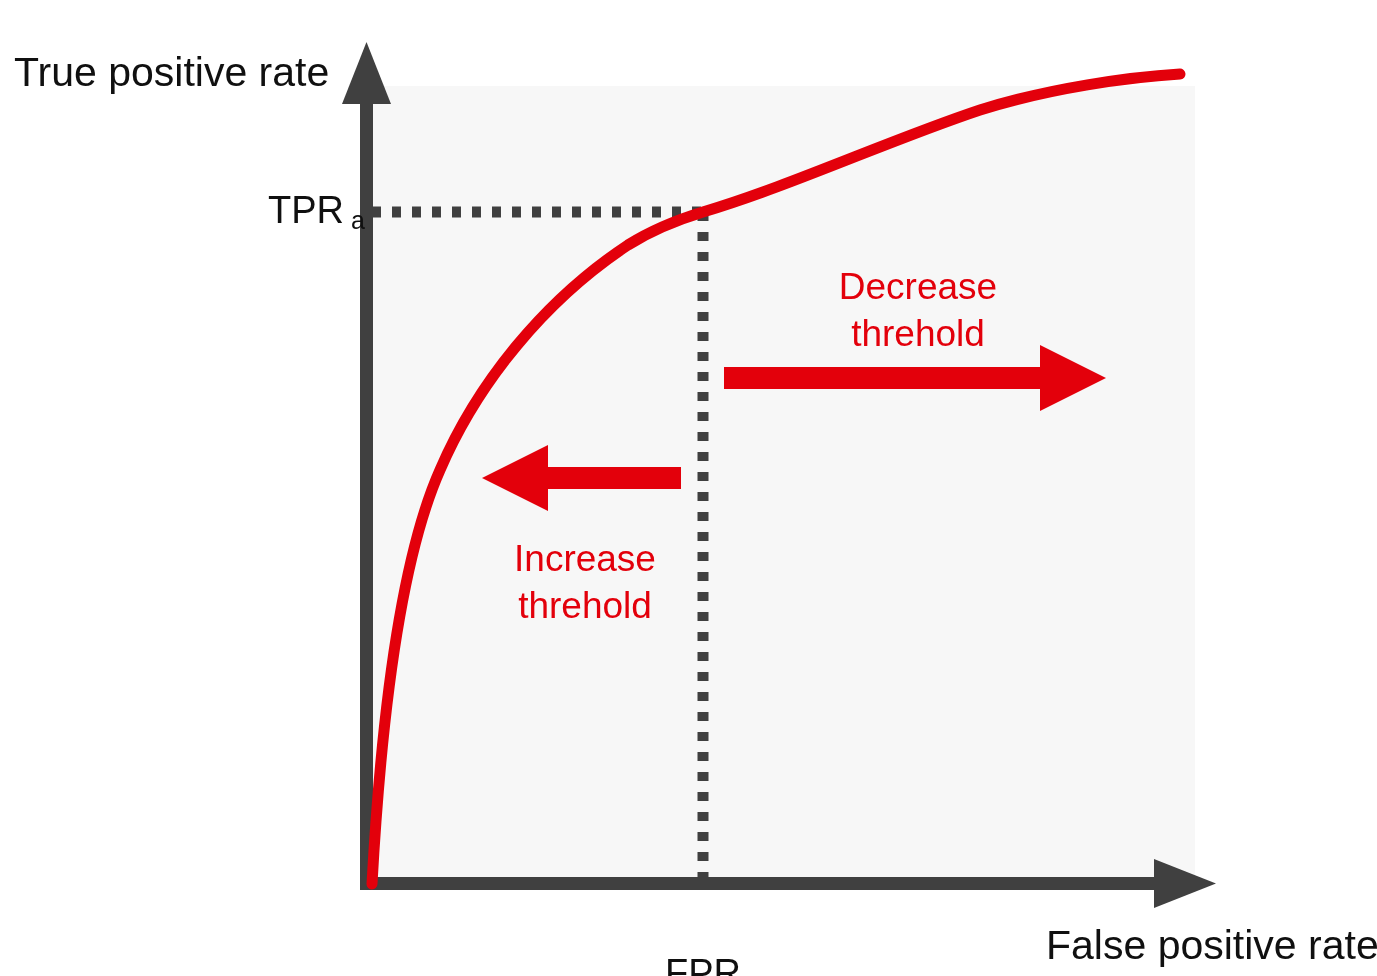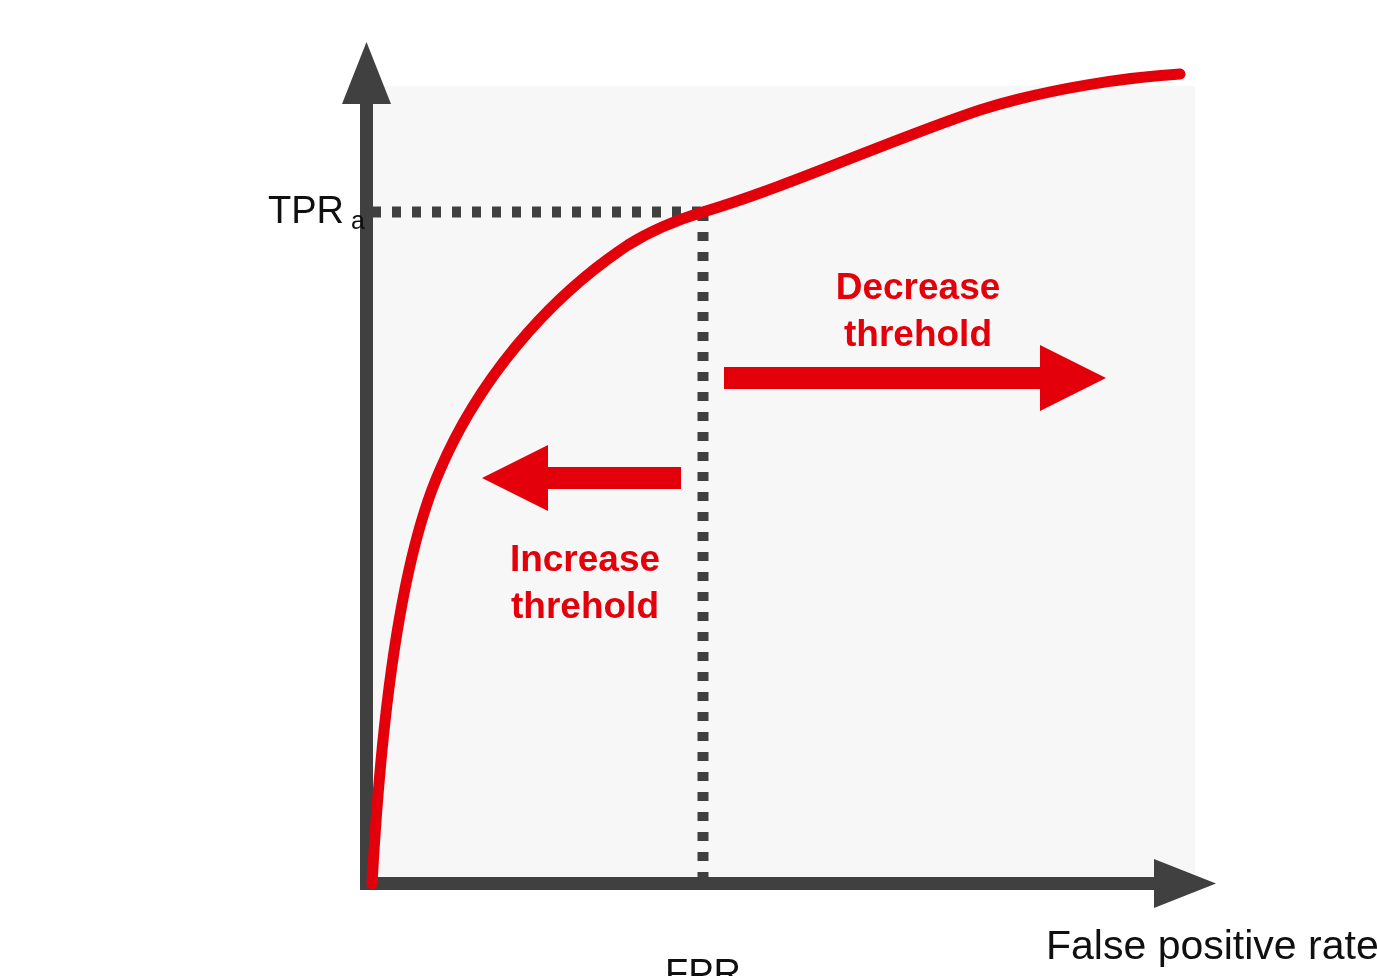--- a/index.html
+++ b/index.html
@@ -75,21 +75,21 @@
     vertical-align: baseline;
     position: relative;
     top: 6px;
     margin-left: 7px;
   }
 
   .annot {
     position: absolute;
     color: #e3000b;
     font-family: "Liberation Sans", sans-serif;
-    font-weight: 700;
+    font-weight: 400;
     font-size: 37px;
     line-height: 1.27;
     text-align: center;
     white-space: pre-line;
   }
   .annot-decrease {
     left: 812px;
     top: 264px;
     width: 212px;
   }
@@ -138,20 +138,21 @@
       <polygon points="1106,378 1040,345 1040,411" fill="#e3000b"></polygon>
     </g>
 
     <g>
       <rect x="545" y="467" width="136" height="22" fill="#e3000b"></rect>
       <polygon points="482,478 548,445 548,511" fill="#e3000b"></polygon>
     </g>
 
   </svg>
 
+  <div class="lbl lbl-ylabel">True positive rate</div>
 
   <div class="lbl lbl-xlabel">False positive rate</div>
 
   <div class="lbl lbl-tpr">
     <span>TPR</span><span class="sub">a</span>
   </div>
 
   <div class="lbl lbl-fpr">
     <span>FPR</span><span class="sub">a</span>
   </div>

